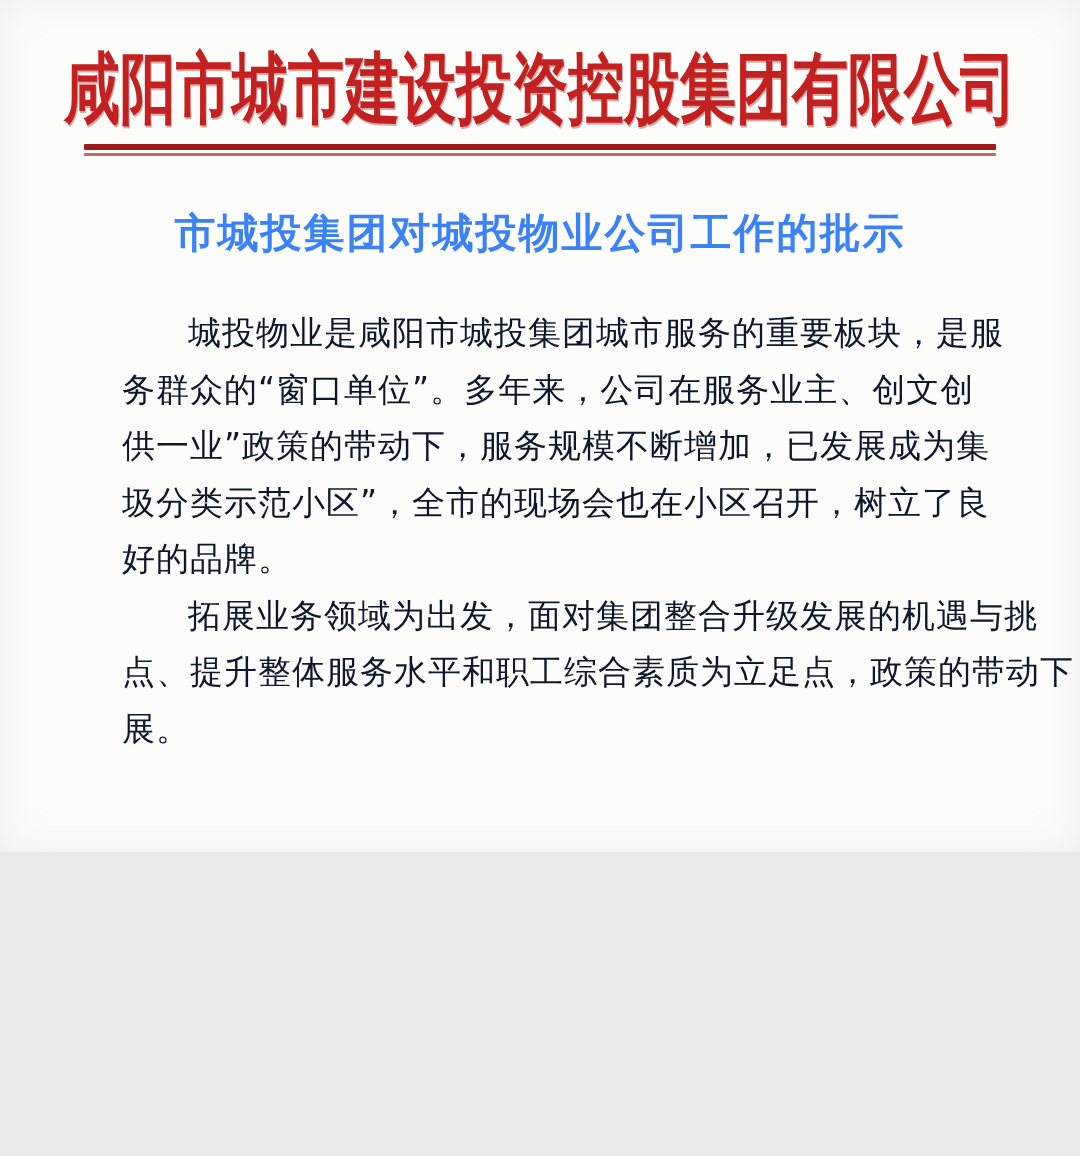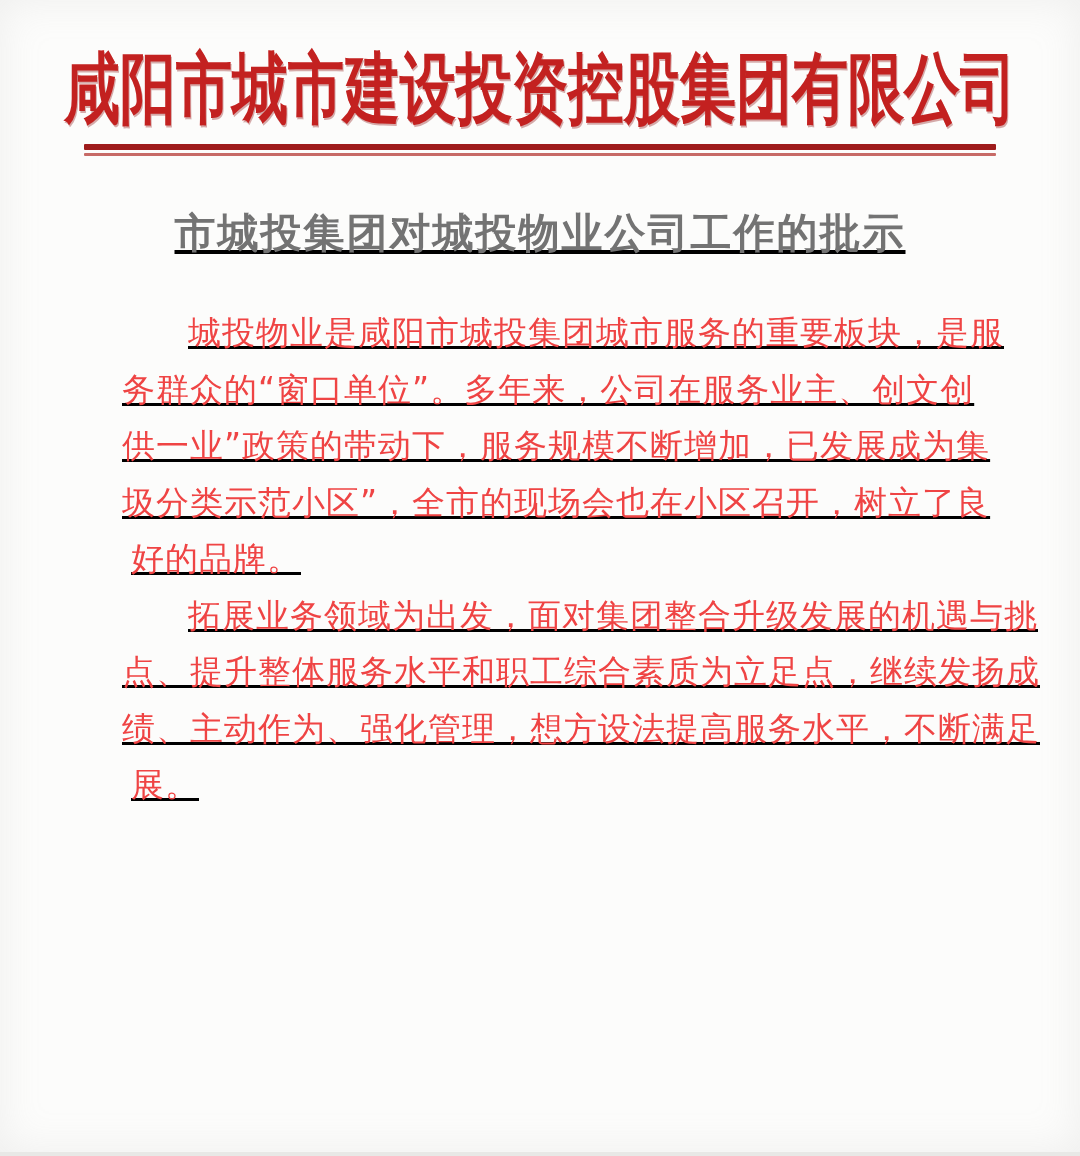--- a/index.html
+++ b/index.html
@@ -4,26 +4,25 @@
 <style>
   html, body {
     margin: 0;
     padding: 0;
     background: #e8e8e6;
     font-family: "DejaVu Sans", sans-serif;
   }
   .page {
     position: relative;
     width: 1080px;
-    height: 1152px;
+    height: 852px;
     margin: 0 auto;
     background: #fcfcfb;
     box-shadow: inset 0 0 40px rgba(180,180,175,0.18);
     overflow: hidden;
-    text-decoration: underline;
   }
   
   .letterhead {
     padding-top: 38px;
     text-align: center;
   }
   .letterhead-text {
     display: inline-block;
     font-family: "DejaVu Serif", "Liberation Serif", serif;
     font-size: 56px;
@@ -49,46 +48,45 @@
     background: #c76a66;
     border-radius: 1px;
   }
   
   .doc-title {
     margin-top: 50px;
     text-align: center;
     font-family: "DejaVu Serif", "Liberation Serif", serif;
     font-size: 41px;
     font-weight: bold;
-    color: #737373;
+    color: #3b82f6;
     letter-spacing: 2px;
     white-space: nowrap;
   }
   
   .doc-body {
     margin: 44px 122px 0 122px;
     font-size: 33px;
     line-height: 56.5px;
-    color: #ef4444;
+    color: #0f172a;
     font-family: "DejaVu Sans", sans-serif;
   }
   .line {
     text-align: justify;
     text-align-last: justify;
     text-justify: inter-character;
     letter-spacing: 1px;
     white-space: nowrap;
   }
   .line.indent {
     text-indent: 2em;
   }
   .line.short {
     text-align: right;
     text-align-last: left;
-    margin-left: 9px;
   }
 </style>
 </head>
 <body>
 
 <div class="page">
 
   <div class="letterhead">
     <span class="letterhead-text">咸阳市城市建设投资控股集团有限公司</span>
   </div>
@@ -101,18 +99,17 @@
   <div class="doc-title">市城投集团对城投物业公司工作的批示</div>
 
   <div class="doc-body">
     <div class="line indent">城投物业是咸阳市城投集团城市服务的重要板块，是服</div>
     <div class="line">务群众的“窗口单位”。多年来，公司在服务业主、创文创</div>
     <div class="line">供一业”政策的带动下，服务规模不断增加，已发展成为集</div>
     <div class="line">圾分类示范小区”，全市的现场会也在小区召开，树立了良</div>
     <div class="line short">好的品牌。</div>
 
     <div class="line indent">拓展业务领域为出发，面对集团整合升级发展的机遇与挑</div>
-    <div class="line">点、提升整体服务水平和职工综合素质为立足点，继续发扬成</div>
-    <div class="line">绩、主动作为、强化管理，想方设法提高服务水平，不断满足</div>
+    <div class="line">点、提升整体服务水平和职工综合素质为立足点，政策的带动下</div>
     <div class="line short">展。</div>
   </div>
 
 </div>
 
 </body></html>

